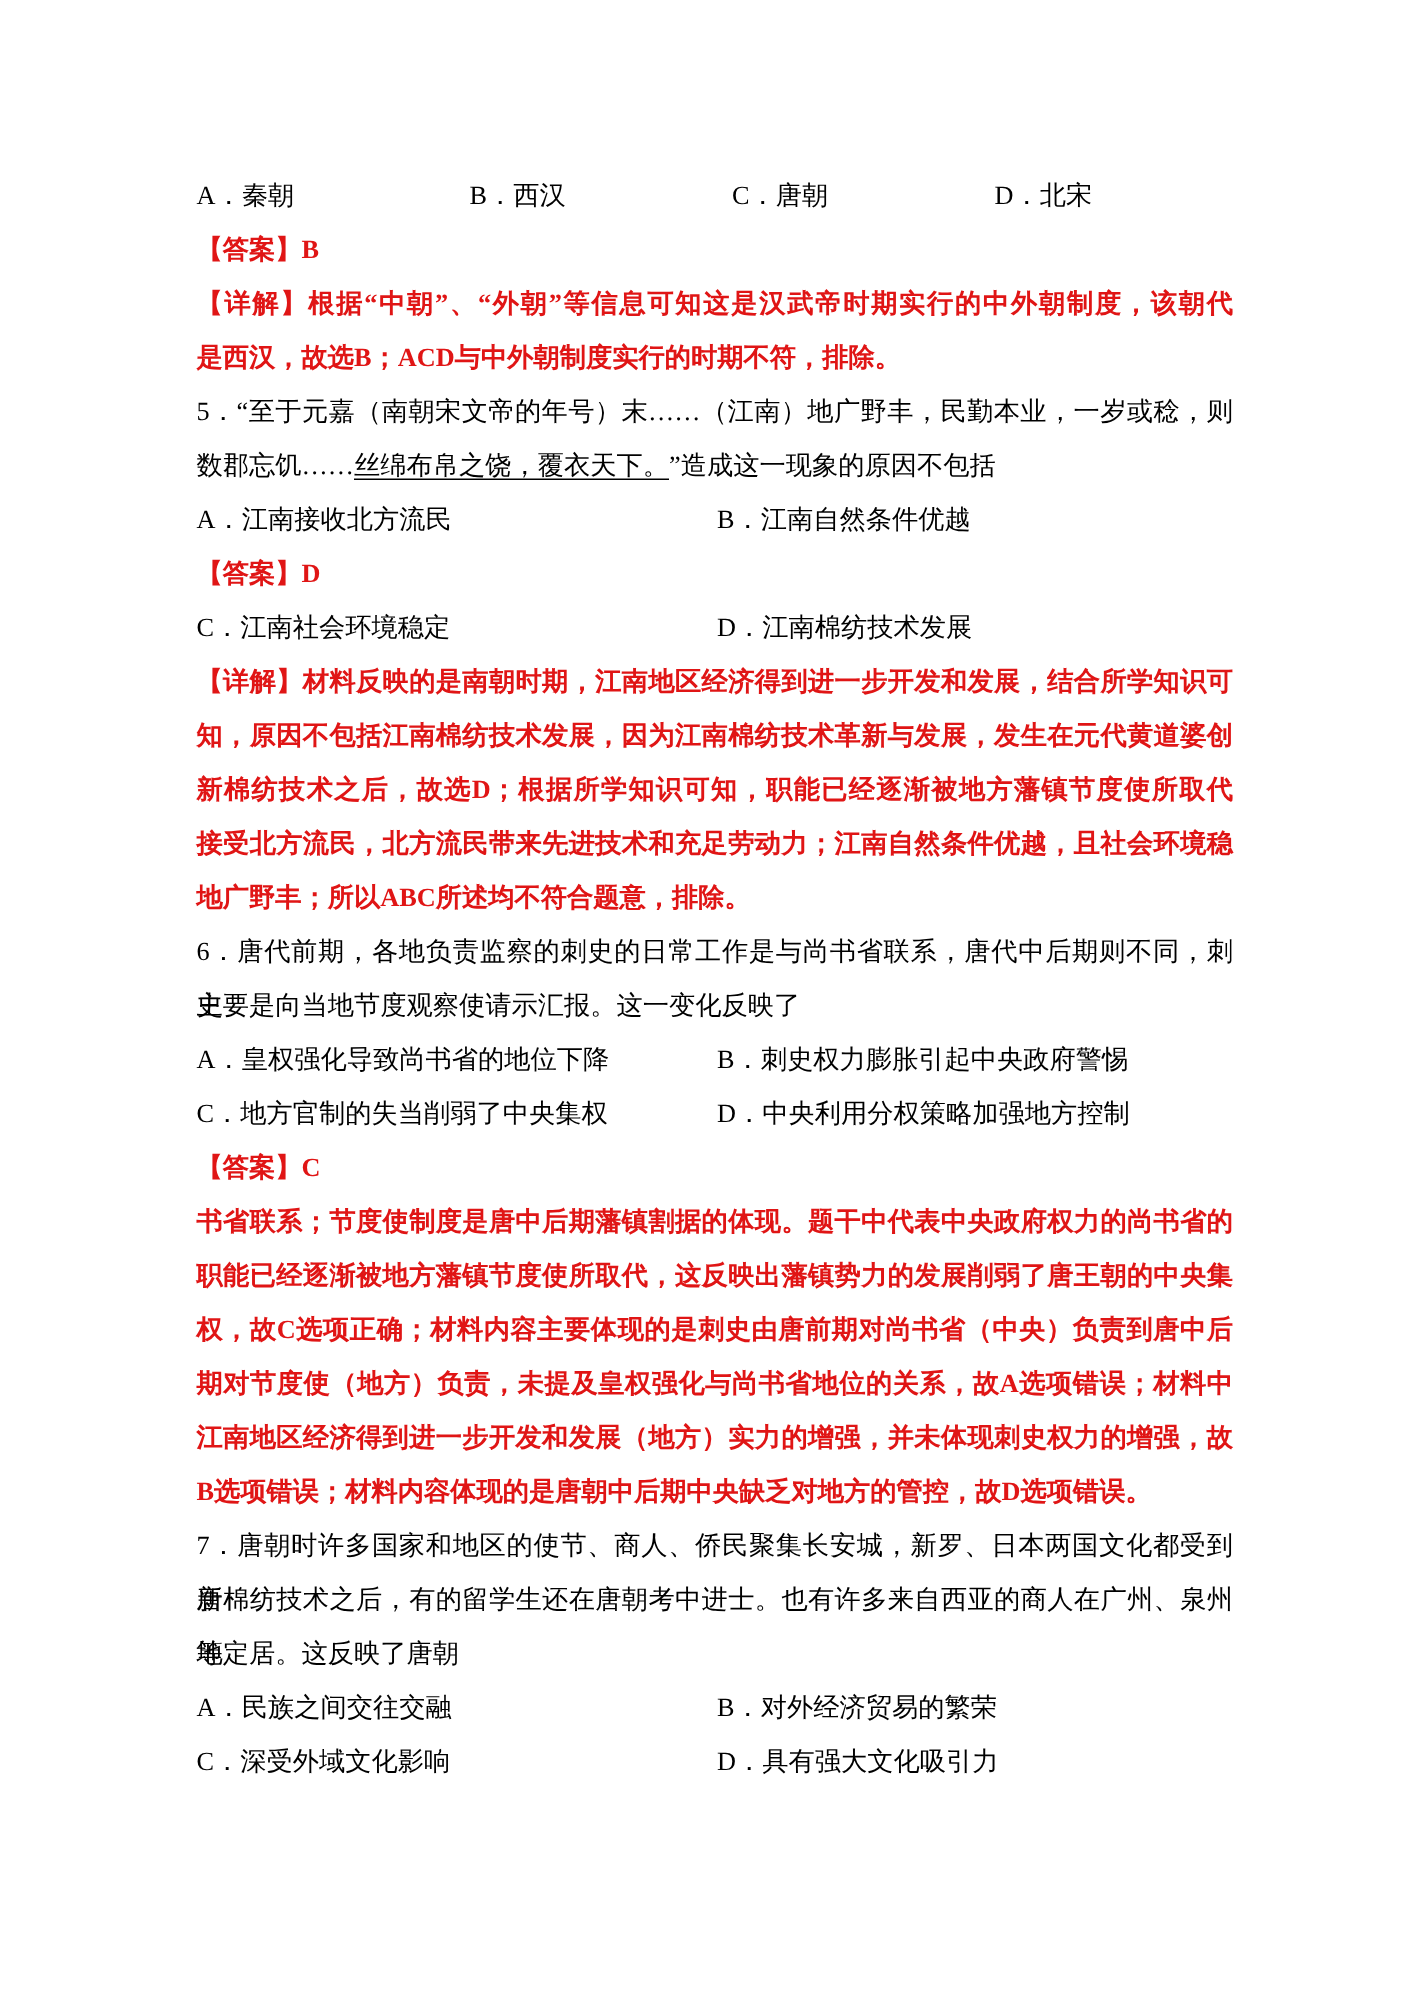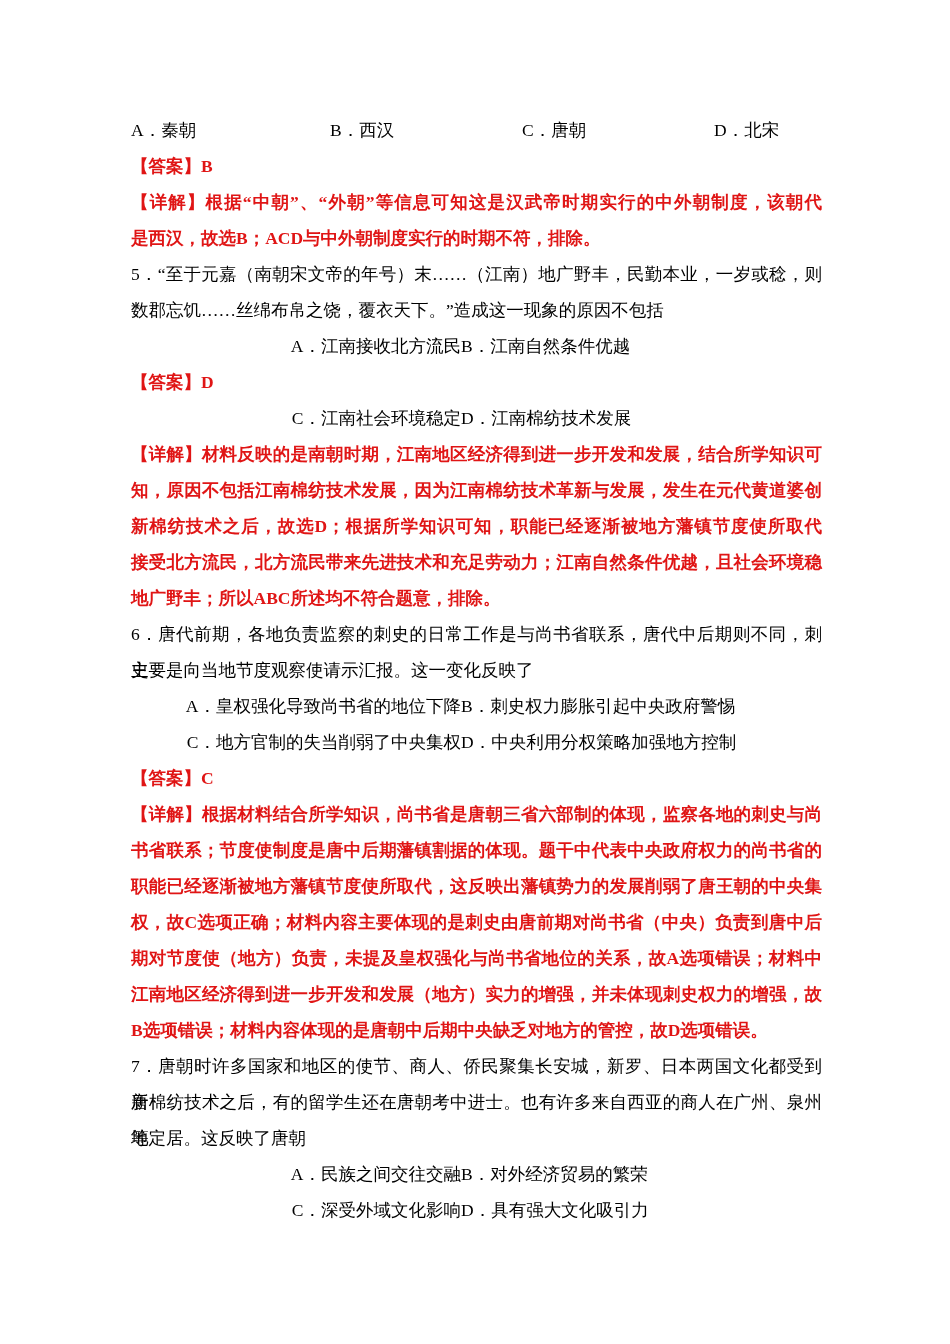--- a/index.html
+++ b/index.html
@@ -31,28 +31,29 @@
   .just{
     white-space:normal;
     text-align:justify;
     text-align-last:justify;
   }
   .red{
     color:var(--red);
     font-weight:bold;
   }
   .row2{display:flex;}
-  .row2 .c1{width:330px;flex:0 0 330px;text-align:right;}
-  .row2 .c2{flex:1 1 auto;}
-  .row4{display:flex;gap:17px;}
+  .row2 .c1{width:330px;flex:0 0 330px;}
+  .row2 .c2{flex:1 1 auto;margin-left:17px;}
+  .row4{display:flex;}
   .row4 .c1{width:182px;flex:0 0 182px;}
   .row4 .c2{width:175px;flex:0 0 175px;}
   .row4 .c3{width:175px;flex:0 0 175px;}
   .row4 .c4{flex:1 1 auto;}
   .u{
+    text-decoration:underline;
     text-decoration-thickness:1px;
     text-underline-offset:3px;
   }
 </style>
 </head>
 <body>
 
 <div class="doc">
 
   <div class="line row4">
@@ -86,21 +87,20 @@
   <div class="line">主要是向当地节度观察使请示汇报。这一变化反映了</div>
   <div class="line row2">
     <span class="c1">A．皇权强化导致尚书省的地位下降</span>
     <span class="c2">B．刺史权力膨胀引起中央政府警惕</span>
   </div>
   <div class="line row2">
     <span class="c1">C．地方官制的失当削弱了中央集权</span>
     <span class="c2">D．中央利用分权策略加强地方控制</span>
   </div>
   <div class="line red">【答案】C</div>
-  <div class="line red just">【详解】根据材料结合所学知识，尚书省是唐朝三省六部制的体现，监察各地的刺史与尚</div>
   <div class="line red just">书省联系；节度使制度是唐中后期藩镇割据的体现。题干中代表中央政府权力的尚书省的</div>
   <div class="line red just">职能已经逐渐被地方藩镇节度使所取代，这反映出藩镇势力的发展削弱了唐王朝的中央集</div>
   <div class="line red just">权，故C选项正确；材料内容主要体现的是刺史由唐前期对尚书省（中央）负责到唐中后</div>
   <div class="line red just">期对节度使（地方）负责，未提及皇权强化与尚书省地位的关系，故A选项错误；材料中</div>
   <div class="line red just">江南地区经济得到进一步开发和发展（地方）实力的增强，并未体现刺史权力的增强，故</div>
   <div class="line red">B选项错误；材料内容体现的是唐朝中后期中央缺乏对地方的管控，故D选项错误。</div>
 
   <div class="line just">7．唐朝时许多国家和地区的使节、商人、侨民聚集长安城，新罗、日本两国文化都受到唐</div>
   <div class="line just">新棉纺技术之后，有的留学生还在唐朝考中进士。也有许多来自西亚的商人在广州、泉州等</div>
   <div class="line">地定居。这反映了唐朝</div>

